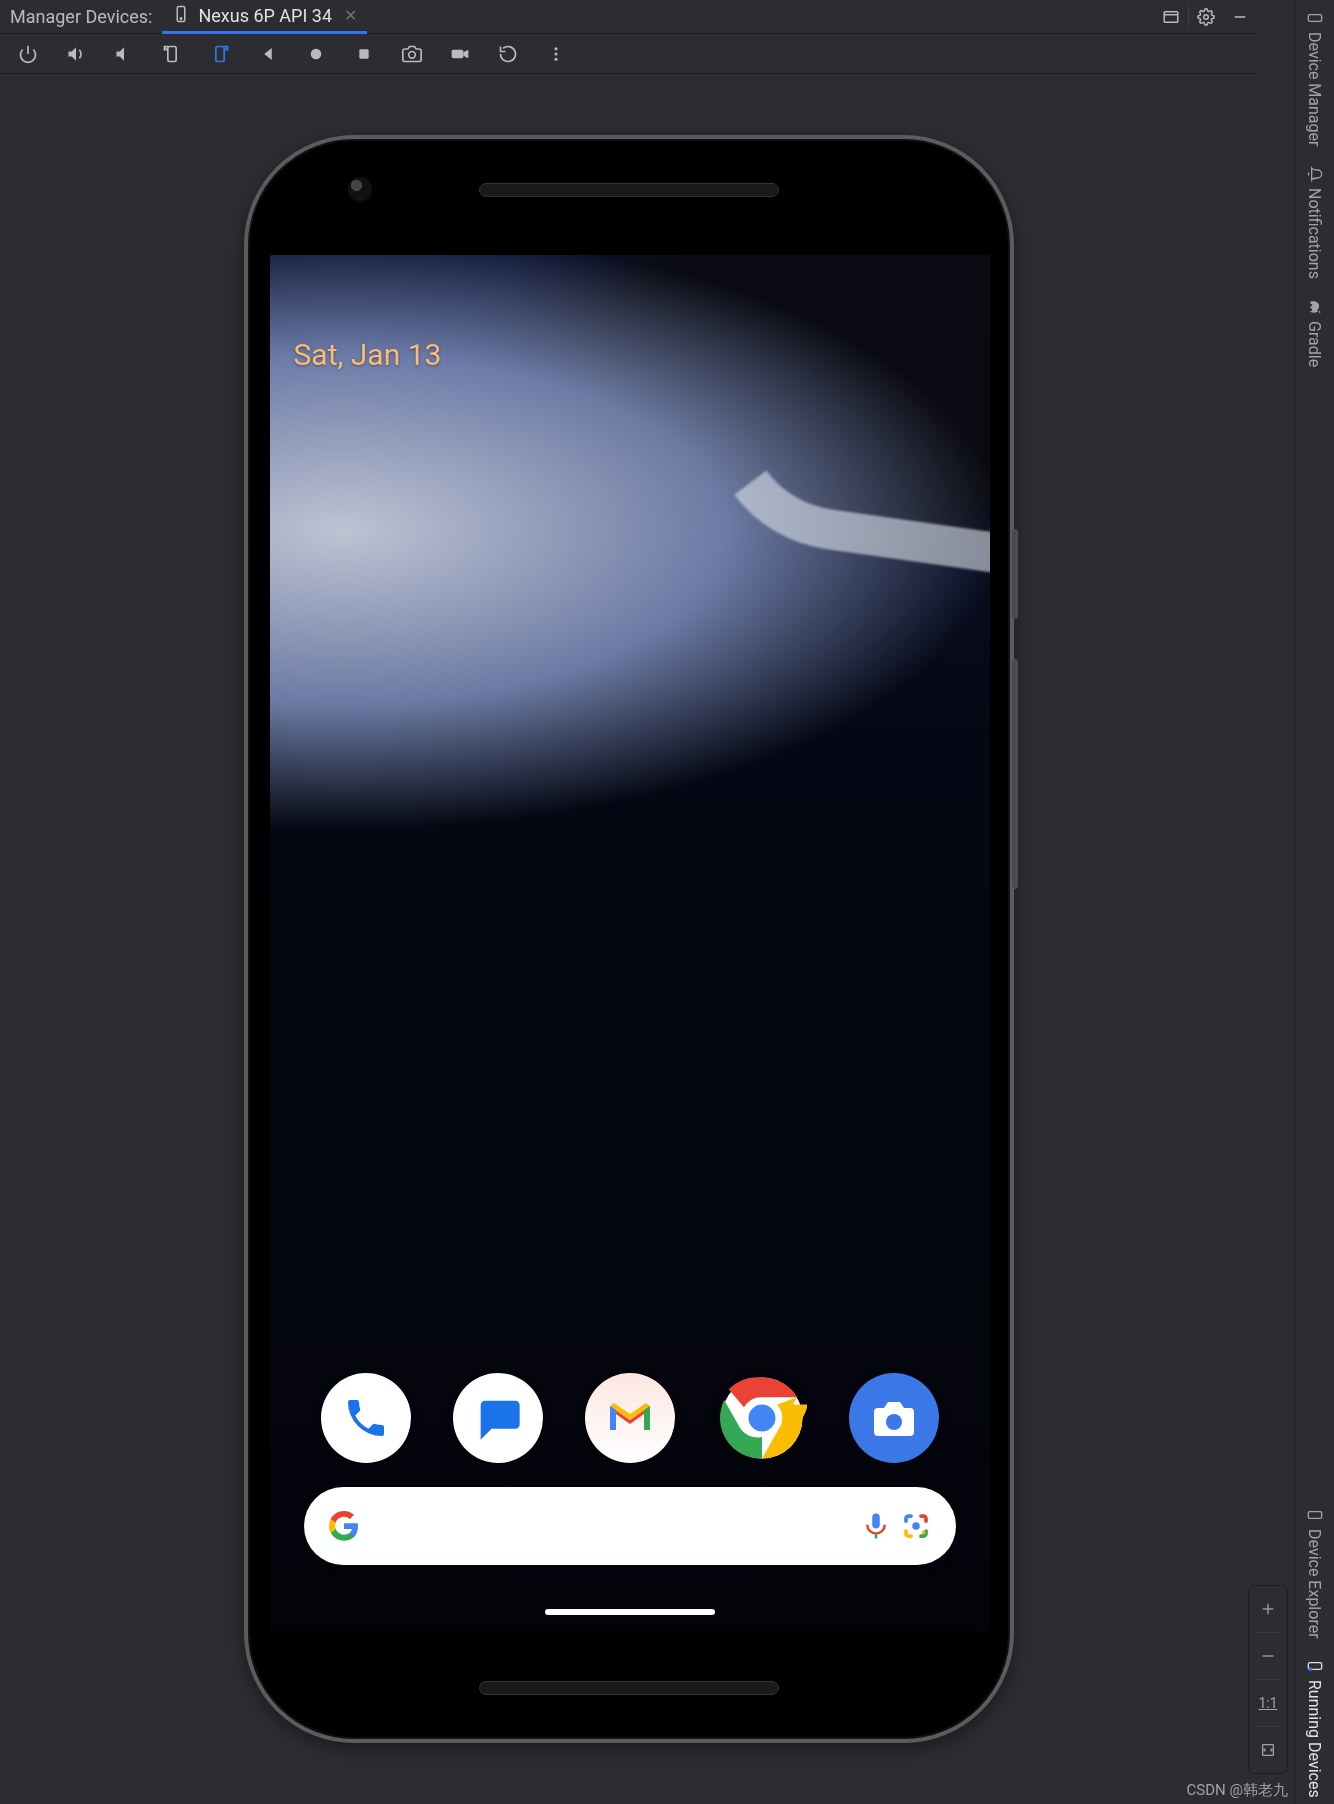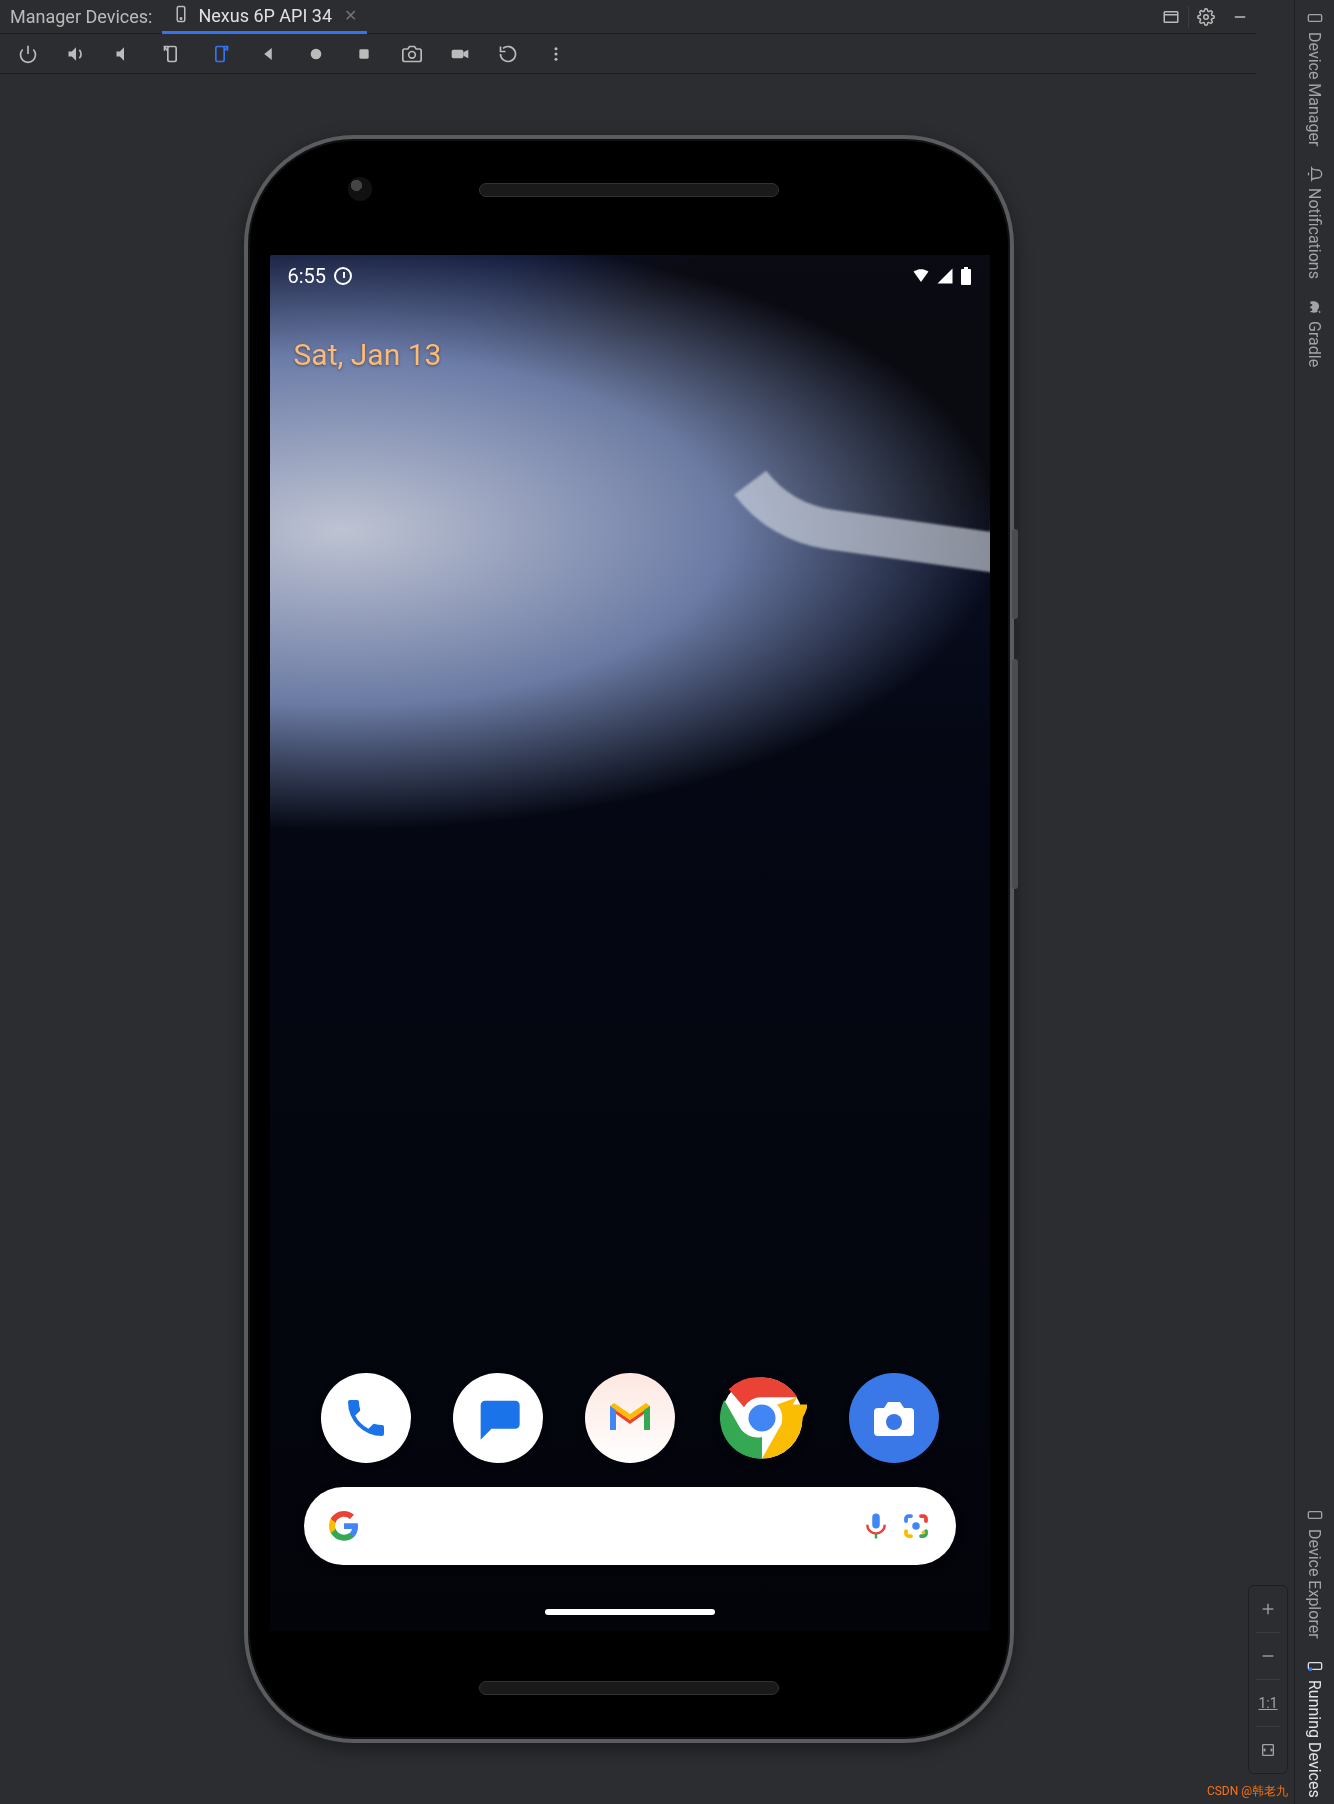--- a/index.html
+++ b/index.html
@@ -215,21 +215,21 @@
 
   .nav-gesture {
     position:absolute;
     bottom: 16px; left:50%; transform:translateX(-50%);
     width: 170px; height:6px; border-radius:3px; background:#fff;
   }
 
   .watermark {
     position:absolute;
     right: 46px; bottom: 4px;
-    color:#f97316; font-size:12px;
+    color:#a3a3a3; font-size:15px;
   }
 </style>
 </head>
 <body>
 
 <div class="header-row">
   <span class="title-lbl">Manager Devices:</span>
   <div class="device-tab">
     <span>
       <svg width="18" height="18" viewBox="0 0 24 24" fill="none" stroke="#bbbbbb" stroke-width="2">
@@ -339,36 +339,20 @@
   <div class="phone-frame">
     <div class="earpiece-top"></div>
     <div class="earpiece-bottom"></div>
     <div class="front-cam"></div>
     <div class="side-btn b1"></div>
     <div class="side-btn b2"></div>
 
     <div class="screen">
       <div class="wallpaper"></div>
 
-      <div class="status-bar">
-        <span>6:55</span>
-        <span class="sb-clock-icon"></span>
-        <span class="sb-right">
-          <svg width="18" height="18" viewBox="0 0 24 24" fill="#fff">
-              <path d="M12 20 L22 6 C 22 6 17 3 12 3 C 7 3 2 6 2 6 Z"></path>
-            </svg>
-          <svg width="18" height="18" viewBox="0 0 24 24" fill="#fff">
-              <path d="M2 22 L22 2 L22 22 Z"></path>
-            </svg>
-          <svg width="12" height="18" viewBox="0 0 12 18" fill="#fff">
-              <rect x="1" y="2" width="10" height="16" rx="1"></rect>
-              <rect x="4" y="0" width="4" height="2"></rect>
-            </svg>
-        </span>
-      </div>
 
       <div class="date-lbl">Sat, Jan 13</div>
 
       <div class="dock">
         <div class="app-ico">
           <svg width="48" height="48" viewBox="0 0 24 24" fill="#1a73e8">
               <path d="M6.6 10.8a15 15 0 0 0 6.6 6.6l2.2-2.2a1 1 0 0 1 1-.25 11.5 11.5 0 0 0 3.6.58 1 1 0 0 1 1 1V20a1 1 0 0 1-1 1A17 17 0 0 1 3 4a1 1 0 0 1 1-1h3.5a1 1 0 0 1 1 1 11.5 11.5 0 0 0 .58 3.6 1 1 0 0 1-.25 1z"></path>
             </svg>
         </div>
         <div class="app-ico">

